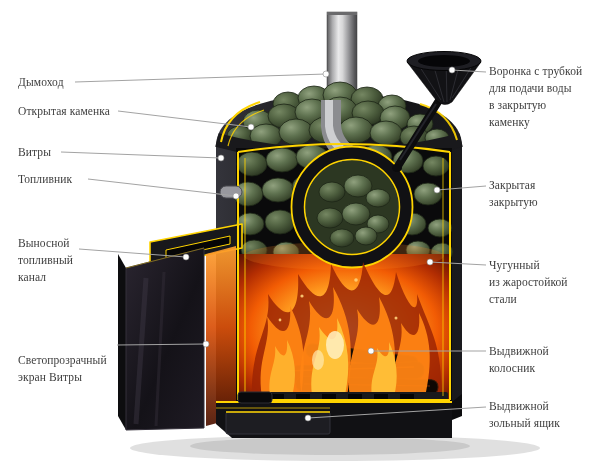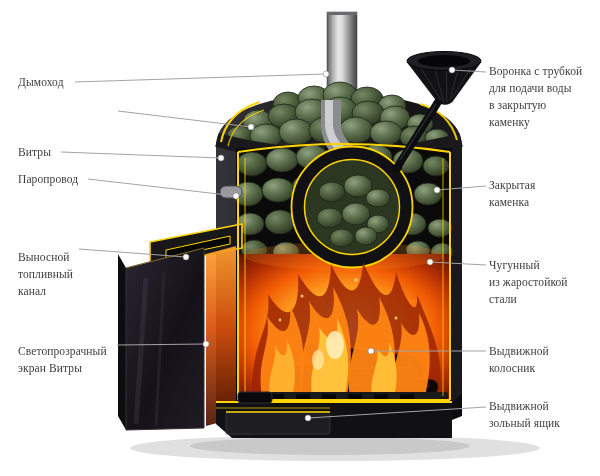--- a/index.html
+++ b/index.html
@@ -6,22 +6,22 @@
   .stage{position:relative;width:600px;height:476px;background:#ffffff;overflow:hidden;
          font-family:"Liberation Serif",serif;}
   .stage svg{position:absolute;left:0;top:0;}
   .lbl{position:absolute;font-size:11.5px;line-height:17px;color:#3e3e3e;
        white-space:pre-line;letter-spacing:.1px;}
   .lbl-right{width:108px;}
   .p-l0{left:18px;top:74px}
   .p-l1{left:18px;top:103px}
   .p-l2{left:18px;top:144px}
   .p-l3{left:18px;top:171px}
-  .p-l4{left:18px;top:249px}
-  .p-l5{left:18px;top:343px}
+  .p-l4{left:18px;top:235px}
+  .p-l5{left:18px;top:352px}
   .p-r0{left:489px;top:63px}
   .p-r1{left:489px;top:177px}
   .p-r2{left:489px;top:257px}
   .p-r3{left:489px;top:343px}
   .p-r4{left:489px;top:398px}
 </style>
 </head>
 <body>
 
 <div class="stage">
@@ -273,34 +273,35 @@
       <circle cx="206" cy="344" r="3"></circle>
       <circle cx="452" cy="70" r="3"></circle>
       <circle cx="437" cy="190" r="3"></circle>
       <circle cx="430" cy="262" r="3"></circle>
       <circle cx="371" cy="351" r="3"></circle>
       <circle cx="308" cy="418" r="3"></circle>
     </g>
   </svg>
 
   <div class="lbl p-l0">Дымоход</div>
+  <div class="lbl p-l1">Открытая каменка</div>
   <div class="lbl p-l2">Витры</div>
-  <div class="lbl p-l3">Паропровод</div>
+  <div class="lbl p-l3">Топливник</div>
   <div class="lbl p-l4">Выносной
 топливный
 канал</div>
   <div class="lbl p-l5">Светопрозрачный
 экран Витры</div>
 
   <div class="lbl lbl-right p-r0">Воронка с трубкой
 для подачи воды
 в закрытую
 каменку</div>
   <div class="lbl lbl-right p-r1">Закрытая
-каменка</div>
+закрытую</div>
   <div class="lbl lbl-right p-r2">Чугунный
 из жаростойкой
 стали</div>
   <div class="lbl lbl-right p-r3">Выдвижной
 колосник</div>
   <div class="lbl lbl-right p-r4">Выдвижной
 зольный ящик</div>
 
 </div>
 

